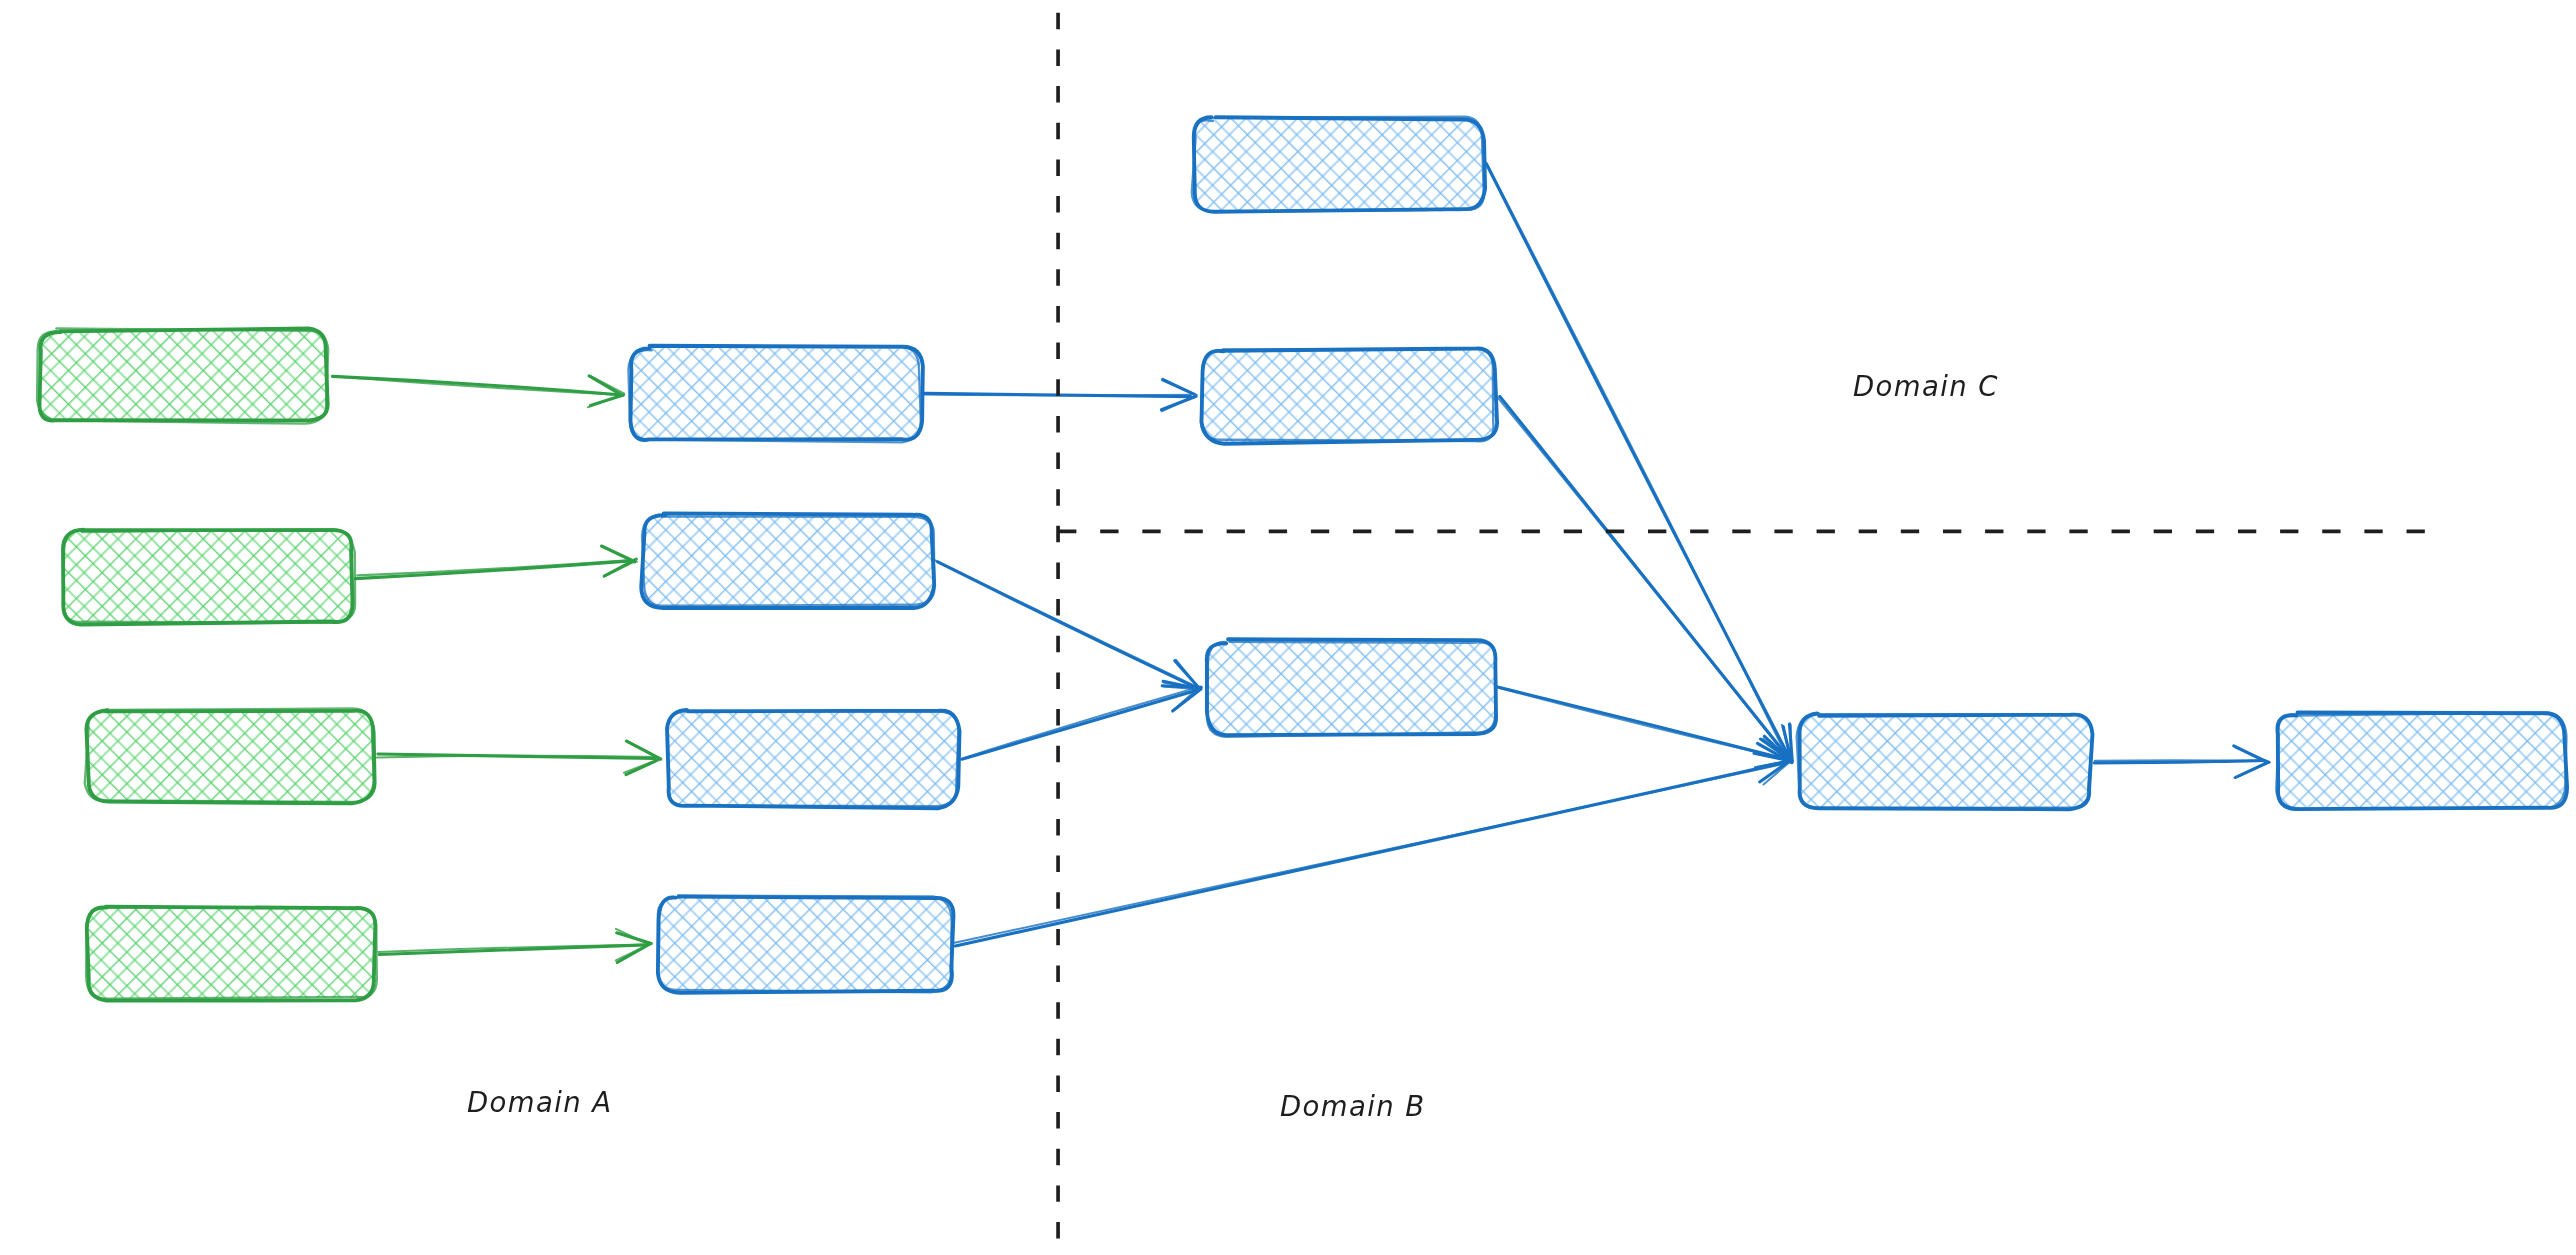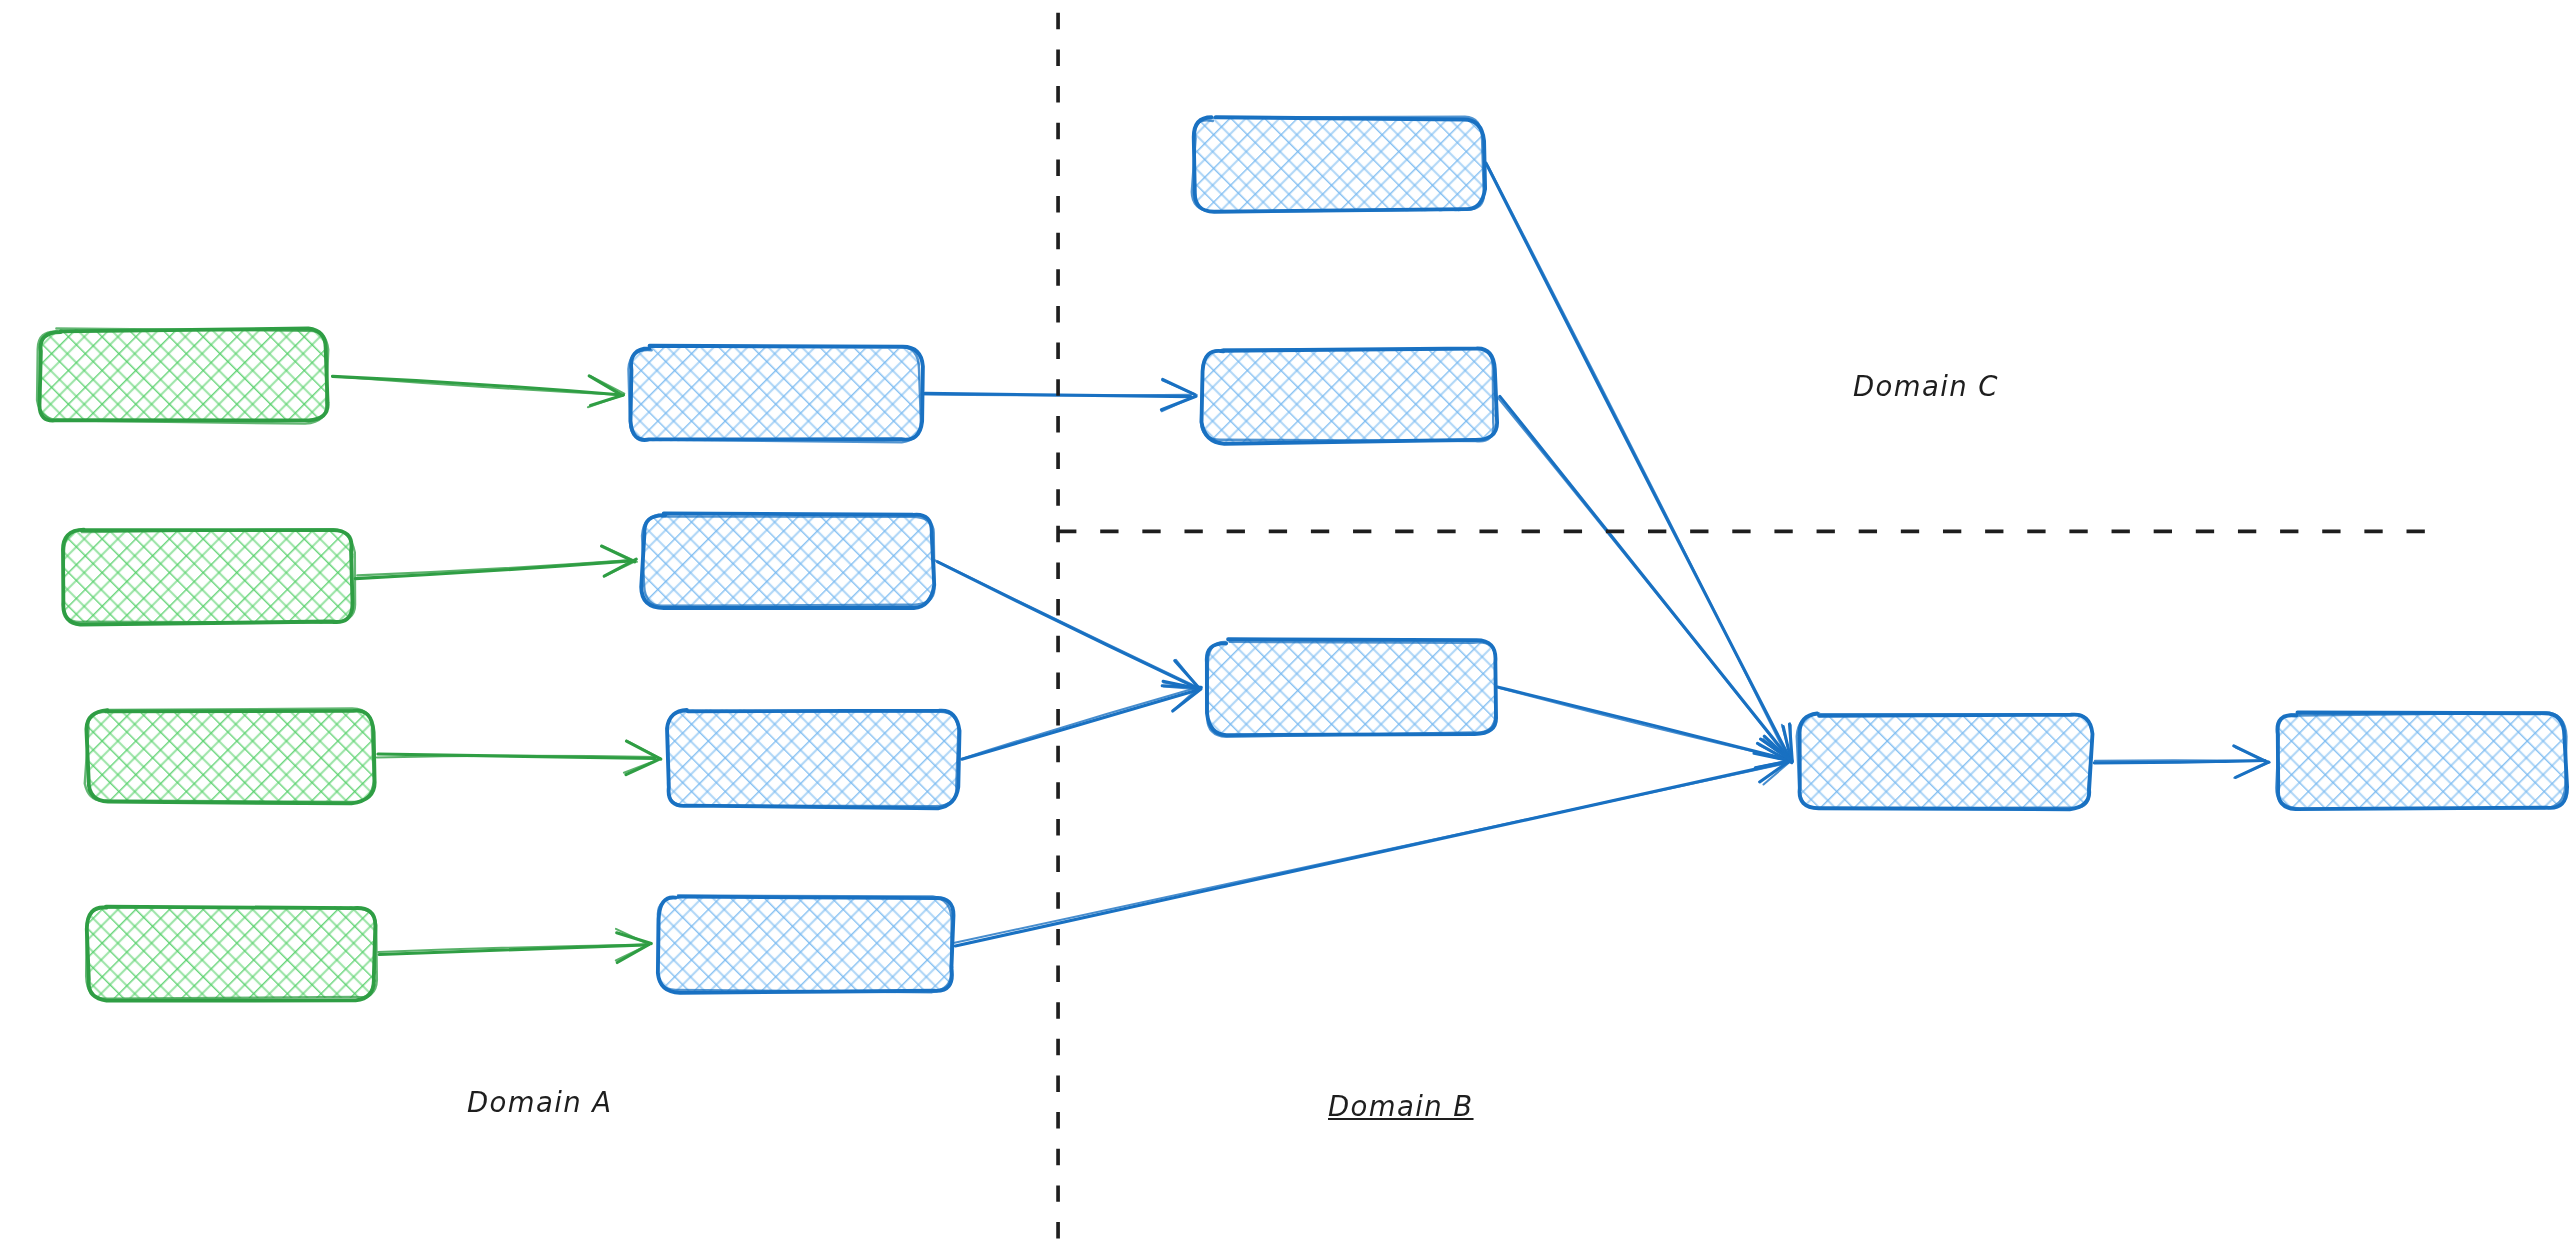--- a/index.html
+++ b/index.html
@@ -238,17 +238,17 @@
           <path d="M 2505.9269200332124 781.1610222833981 L 2779.9818783781407 777.6596848489063 Q 2800.530238975552 779.8063499938726 2801.607584240012 803.9125271341356 L 2800.2760096086545 857.8386658193724 Q 2799.512431348354 880.4388782506059 2777.7086576114916 882.7798114315513 L 2509.4053594135703 882.4071792139705 Q 2484.318330527245 880.9782573230464 2484.9035398018095 859.4748572836047 L 2487.3909432911273 803.5246890564099 Q 2484.5134267340013 779.67479853736 2505.3114930633974 779.7025052200548 " fill="none" stroke="#1971c2" stroke-width="2.6" stroke-opacity="0.75" stroke-linecap="round" stroke-linejoin="round"></path>
         </g>
       </g>
     <g id="dividers-group">
         <line x1="1155" y1="14" x2="1155" y2="1356" stroke="#1e1e1e" stroke-width="4" stroke-dasharray="18 22" stroke-linecap="butt"></line>
         <line x1="1155" y1="580" x2="2672" y2="580" stroke="#1e1e1e" stroke-width="4" stroke-dasharray="20 26" stroke-linecap="butt"></line>
       </g>
   </svg>
 
   <div class="domain-label" id="label-domain-a" style="left: 467px; top: 1086px; font-style: italic;">Domain A</div>
-  <div class="domain-label" id="label-domain-b" style="left: 1328px; top: 1090px; text-decoration: underline;">Domain B</div>
+  <div class="domain-label" id="label-domain-b" style="left: 1280px; top: 1090px;">Domain B</div>
   <div class="domain-label" id="label-domain-c" style="left: 1837px; top: 370px; margin-left: 16px;">Domain C</div>
 
 </div>
 
 
 </body></html>

